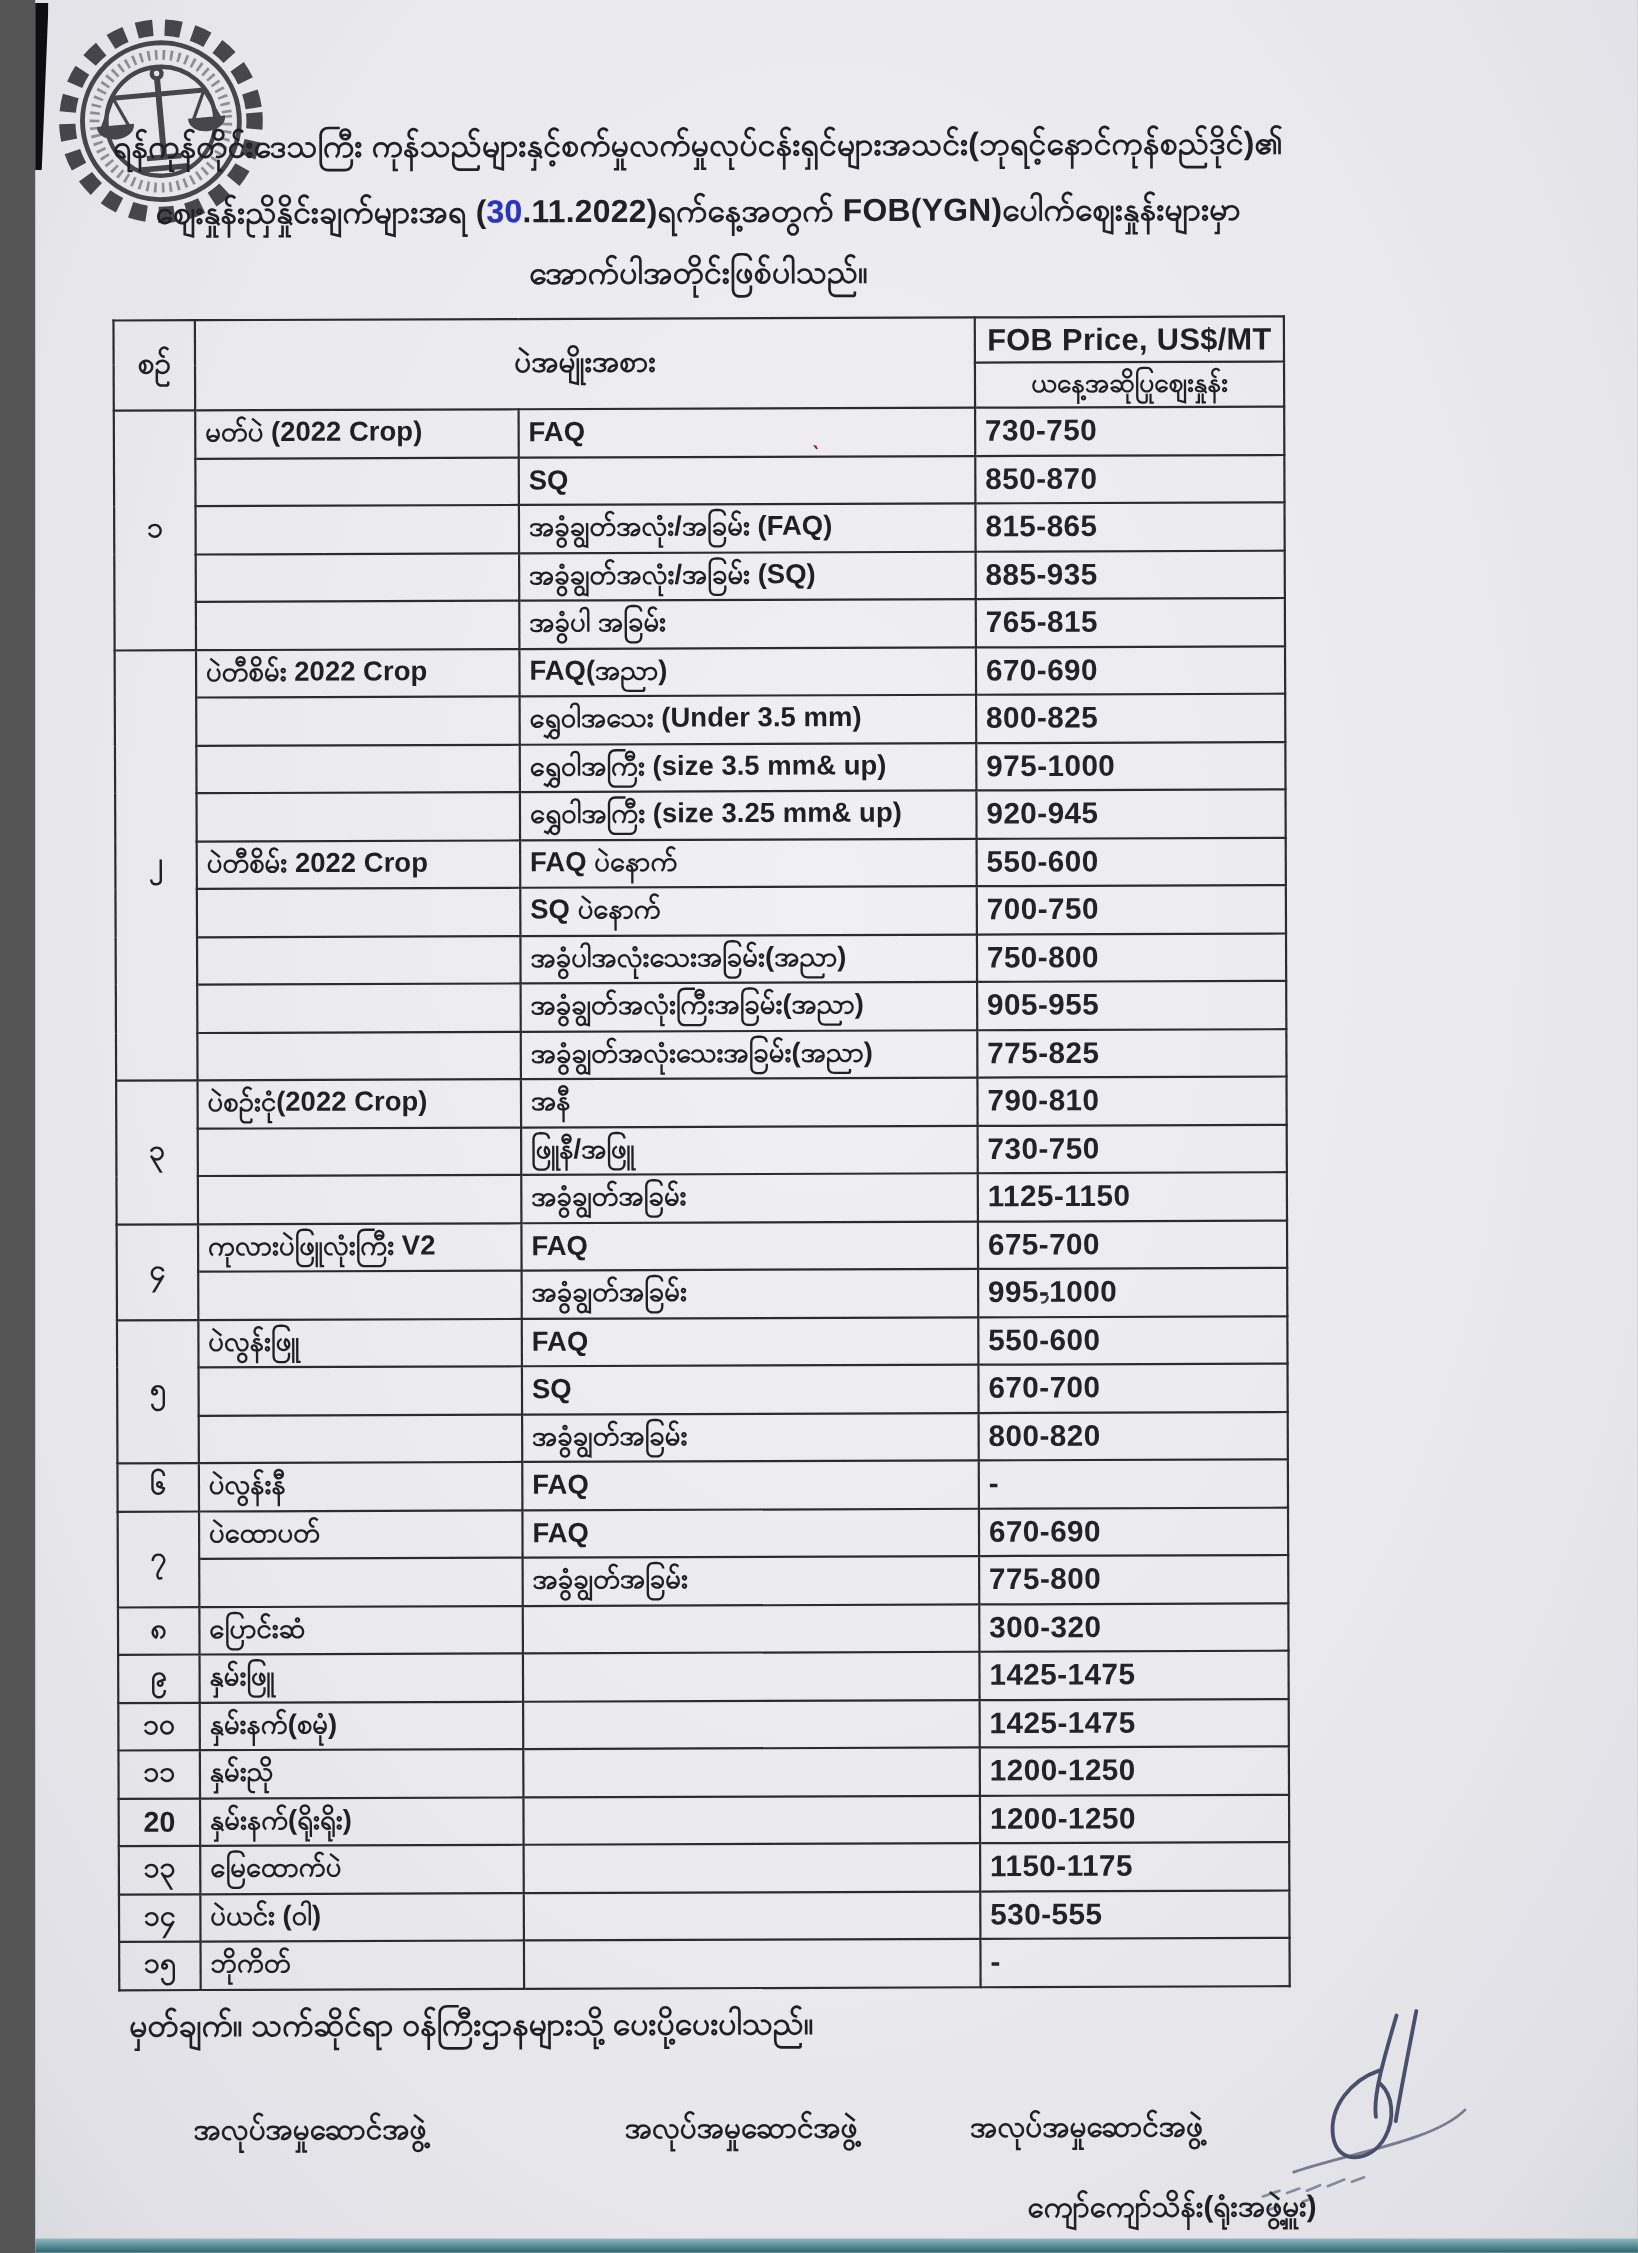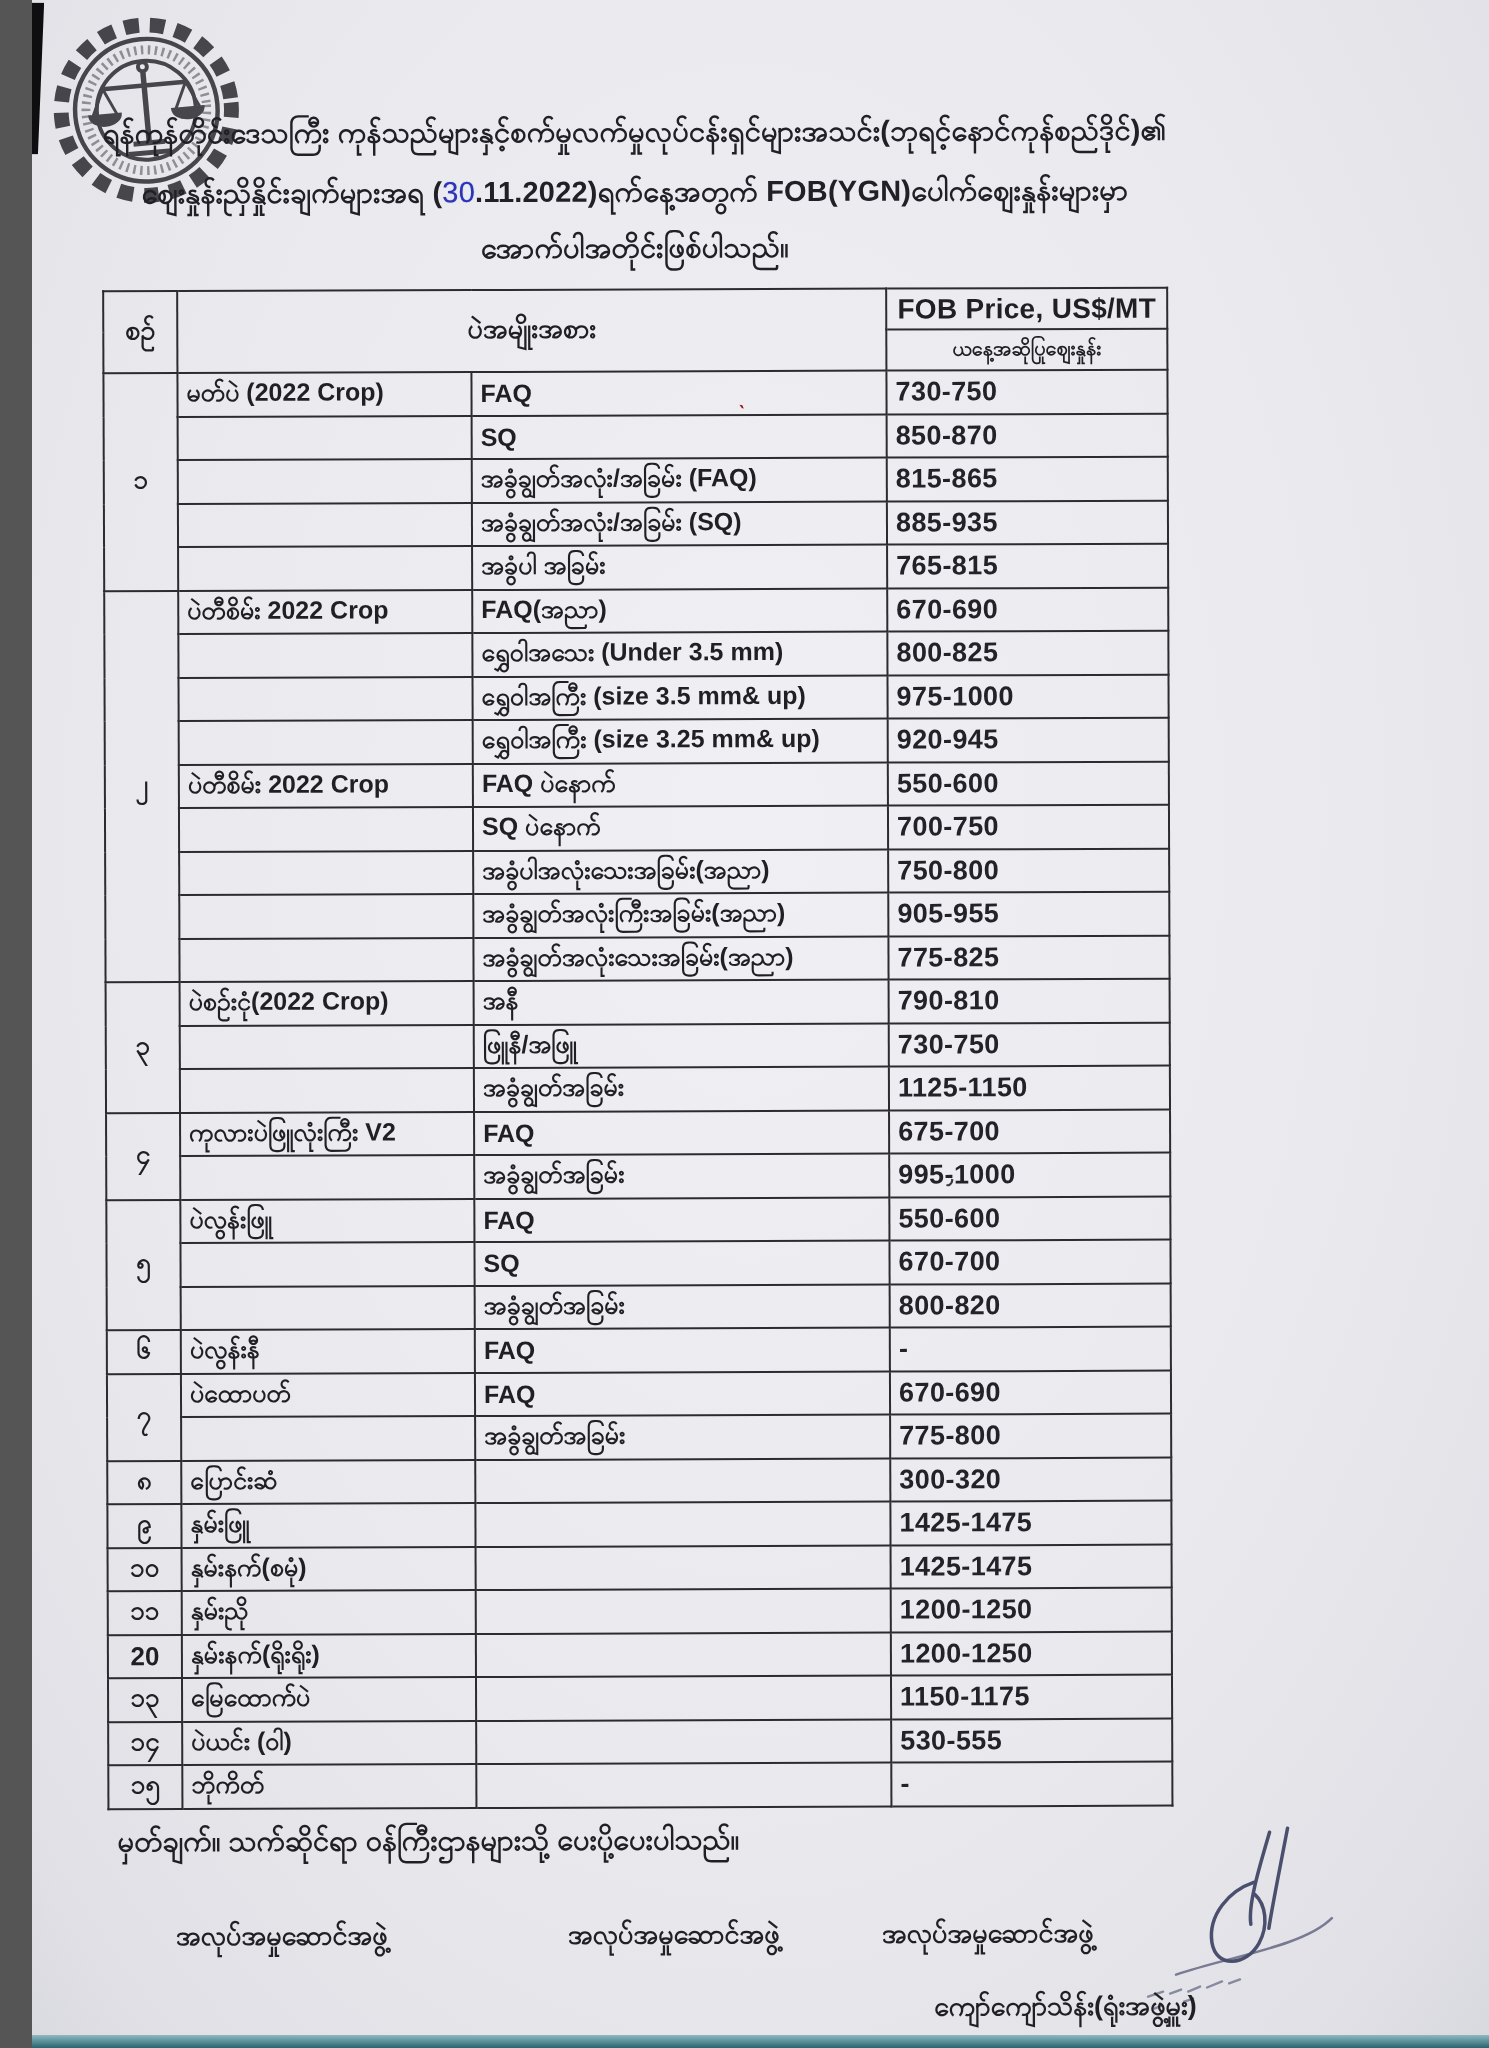--- a/index.html
+++ b/index.html
@@ -15,38 +15,38 @@
               background:linear-gradient(to right,rgba(150,140,145,0),#c3bcc2);}
   .edge-bottom{position:absolute;left:0;bottom:0;width:1489px;height:13px;
                background:linear-gradient(to bottom,#8fb9c0,#27656f);}
 
   
   .hdr{position:absolute;left:60px;width:1090px;text-align:center;font-weight:600;
        color:#202026;letter-spacing:.2px;}
   .hdr1{top:112px;font-size:29px;}
   .hdr2{top:172px;font-size:29px;}
   .hdr3{top:228px;font-size:29px;}
-  .ink-blue{color:#2b35b8;font-weight:400;text-shadow:0 0 1px rgba(43,53,184,.6);}
+  .ink-blue{color:#2b35b8;font-weight:700;text-shadow:0 0 1px rgba(43,53,184,.6);}
 
   
   .stamp{position:absolute;left:18px;top:4px;opacity:.9;transform:rotate(-5deg);}
 
   
   table.price{position:absolute;left:72px;top:288px;border-collapse:collapse;table-layout:fixed;
               width:1064px;}
   table.price col.c1{width:74px;} table.price col.c2{width:294px;}
   table.price col.c3{width:415px;} table.price col.c4{width:281px;}
   table.price th,table.price td{border:2px solid #2b2b30;padding:0 8px;vertical-align:middle;
               overflow:hidden;white-space:nowrap;}
   table.price th{font-weight:700;text-align:center;}
   tr.hrow{height:41px;}
   tr.drow{height:43.5px;}
   .th-no,.th-type{font-size:27px;}
   .th-price{font-size:28px;letter-spacing:.3px;}
-  .th-price-sub{font-size:20px;font-weight:600;}
+  .th-price-sub{font-size:24px;font-weight:600;}
   td.c-no{text-align:center;font-size:26px;font-weight:600;}
   td.c-group,td.c-spec{font-size:25px;font-weight:600;text-align:left;}
   td.c-price{font-size:27px;font-weight:700;letter-spacing:.4px;color:#222228;}
 
   
   .note{position:absolute;left:82px;top:1820px;font-size:29px;font-weight:600;}
   .committee{position:absolute;top:1916px;font-size:27px;font-weight:600;}
   .committee.p1{left:140px;} .committee.p2{left:532px;} .committee.p3{left:846px;}
   .signatory{position:absolute;left:898px;top:1989px;font-size:27px;font-weight:600;}
   .signature{position:absolute;left:1082px;top:1826px;}

